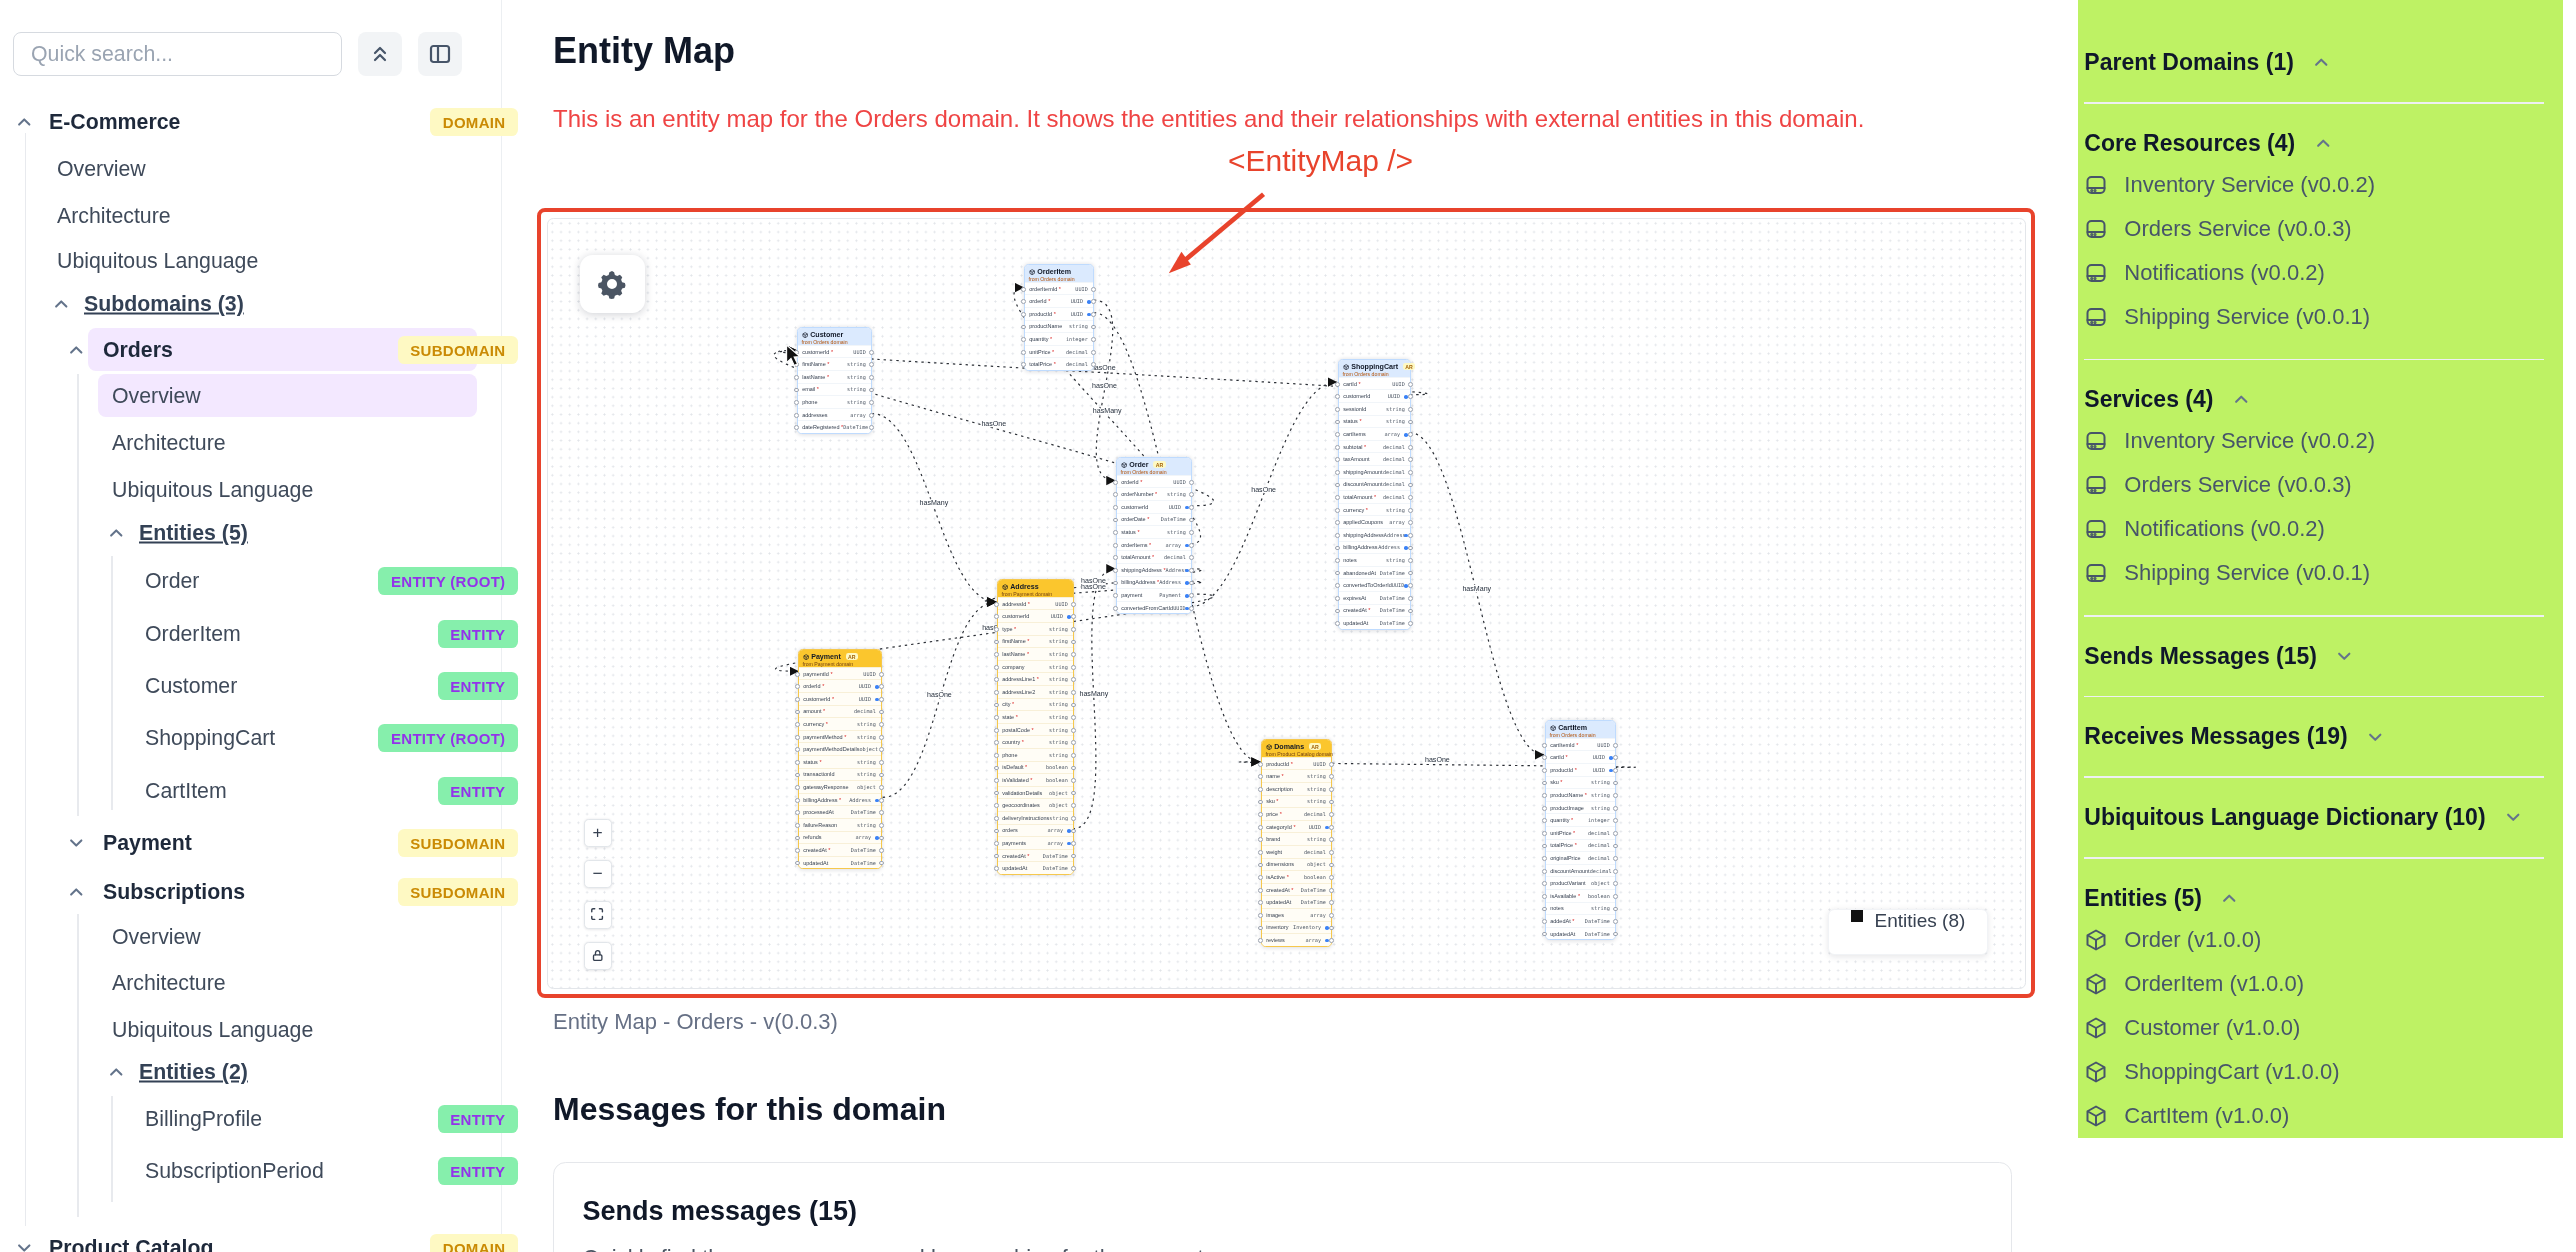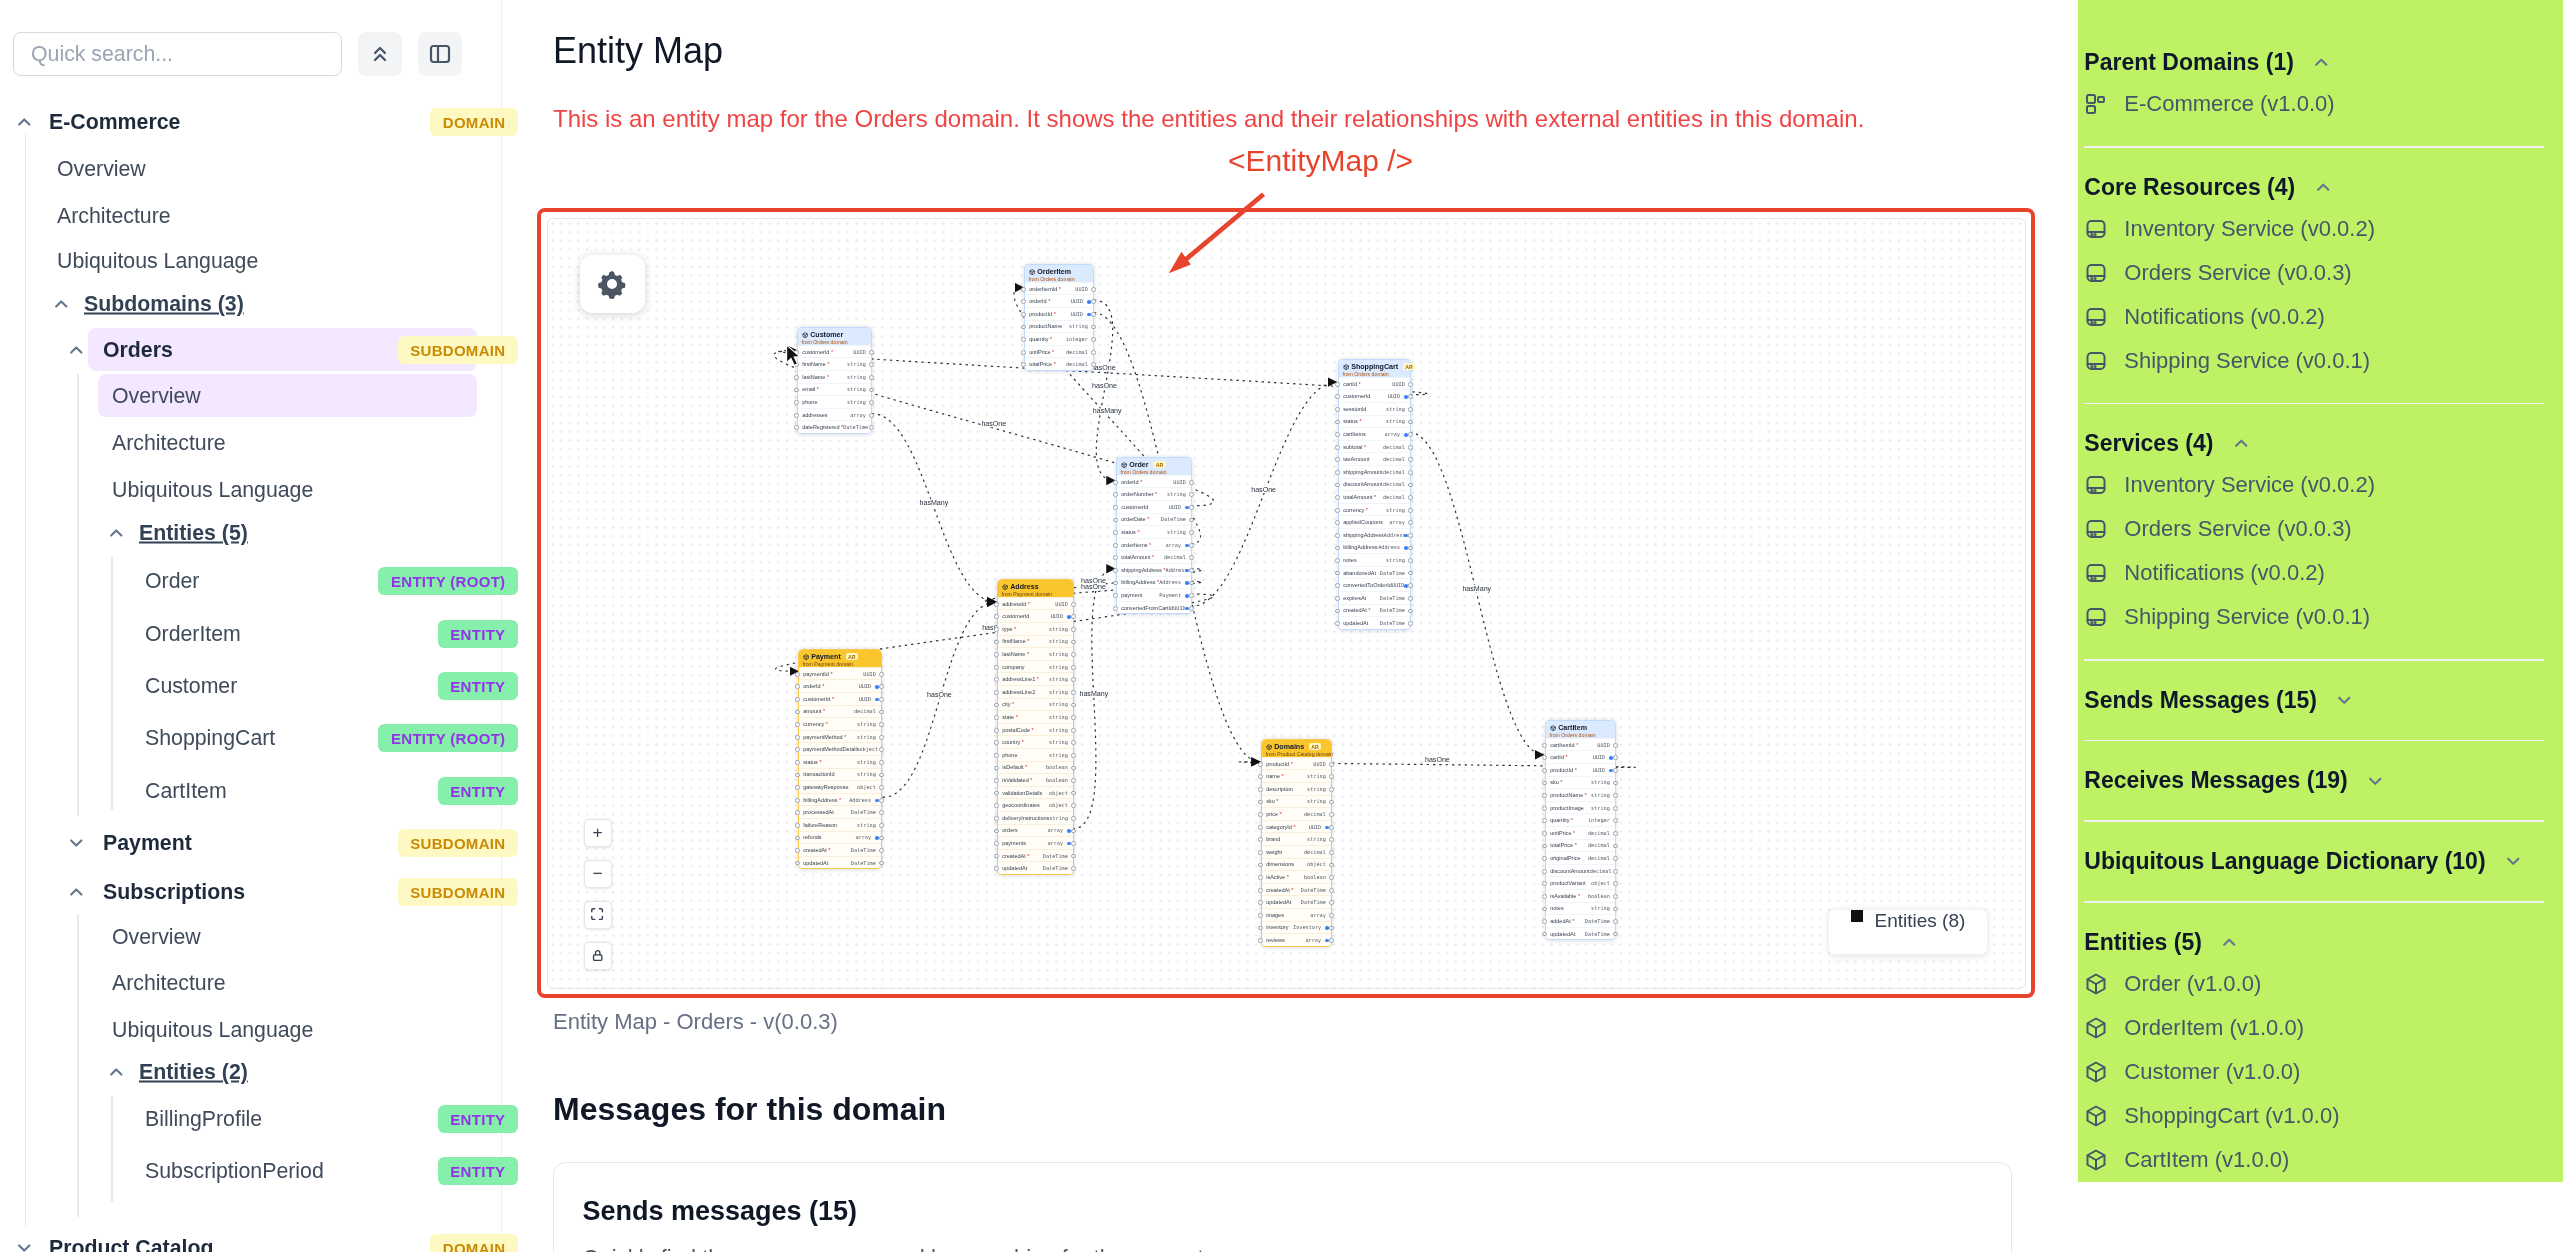--- a/index.html
+++ b/index.html
@@ -21,21 +21,21 @@
   .tlabel{position:absolute;top:50%;transform:translateY(-50%);font-size:21.3px;color:#3f4a5a;white-space:nowrap}
   .tlabel.bold{font-weight:700;color:#1e293b}
   .tlabel.und{text-decoration:underline;font-weight:600;color:#334155}
   .tbadge{position:absolute;right:44px;top:50%;transform:translateY(-50%);font-size:15px;font-weight:700;
     padding:5.5px 12.6px;border-radius:6.3px;letter-spacing:0.3px;white-space:nowrap}
   .b-domain{color:#ca8a04;background:#fef9c3}
   .b-entity{color:#9333ea;background:#86efac}
   .vline{position:absolute;width:1.6px;background:#e8eaee}
 
   
-  .h1{position:absolute;left:553px;top:30px;font-size:36px;font-weight:400;color:#101828}
+  .h1{position:absolute;left:553px;top:30px;font-size:36px;font-weight:700;color:#101828}
   .desc{position:absolute;left:553px;top:96px;width:1358px;font-size:24px;line-height:46px;color:#ef4444}
   .annotation{position:absolute;left:1228px;top:144px;font-size:30px;color:#e8432c;white-space:nowrap;z-index:12}
   .redbox{position:absolute;left:537px;top:208px;width:1498px;height:790px;border:4px solid #e8432c;
     border-radius:8px;padding:5.5px;background:#fff;z-index:5}
   .mappanel{position:relative;width:100%;height:100%;border:1.6px solid #e3e6ea;border-radius:6.3px;background:#fff;
     background-image:radial-gradient(circle,#e1e4e9 0.9px,transparent 1.1px);background-size:8.7px 8.7px;overflow:hidden}
   .caption{position:absolute;left:553px;top:1009px;font-size:22px;color:#667085}
   .h2{position:absolute;left:553px;top:1091px;font-size:32px;font-weight:800;color:#101828}
   .card{position:absolute;left:553px;top:1162px;width:1459px;height:253px;border:1.6px solid #e5e7eb;
     border-radius:12.6px;background:#fff}
@@ -1169,30 +1169,20 @@
 <div class="rp" id="rightPanel">
     <div class="rsec">
       <div class="rsec-h">
         <span>Parent Domains (1)</span>
         <span>
           <svg width="20.5" height="20.5" viewBox="0 0 24 24" fill="none" stroke="#64748b" stroke-width="2.4" stroke-linecap="round" stroke-linejoin="round">
             <polyline points="6 15 12 9 18 15"></polyline>
           </svg>
         </span>
       </div>
-      <div class="ritem">
-        <span>
-          <svg width="24" height="24" viewBox="0 0 24 24" fill="none" stroke="#475569" stroke-width="2">
-            <rect x="3" y="3" width="8" height="8" rx="1.5"></rect>
-            <rect x="14" y="5" width="6" height="5" rx="1.2"></rect>
-            <rect x="3" y="14" width="8" height="7" rx="1.5"></rect>
-          </svg>
-        </span>
-        <span>E-Commerce (v1.0.0)</span>
-      </div>
     </div>
     <div class="rdiv"></div>
     <div class="rsec">
       <div class="rsec-h">
         <span>Core Resources (4)</span>
         <span>
           <svg width="20.5" height="20.5" viewBox="0 0 24 24" fill="none" stroke="#64748b" stroke-width="2.4" stroke-linecap="round" stroke-linejoin="round">
             <polyline points="6 15 12 9 18 15"></polyline>
           </svg>
         </span>

